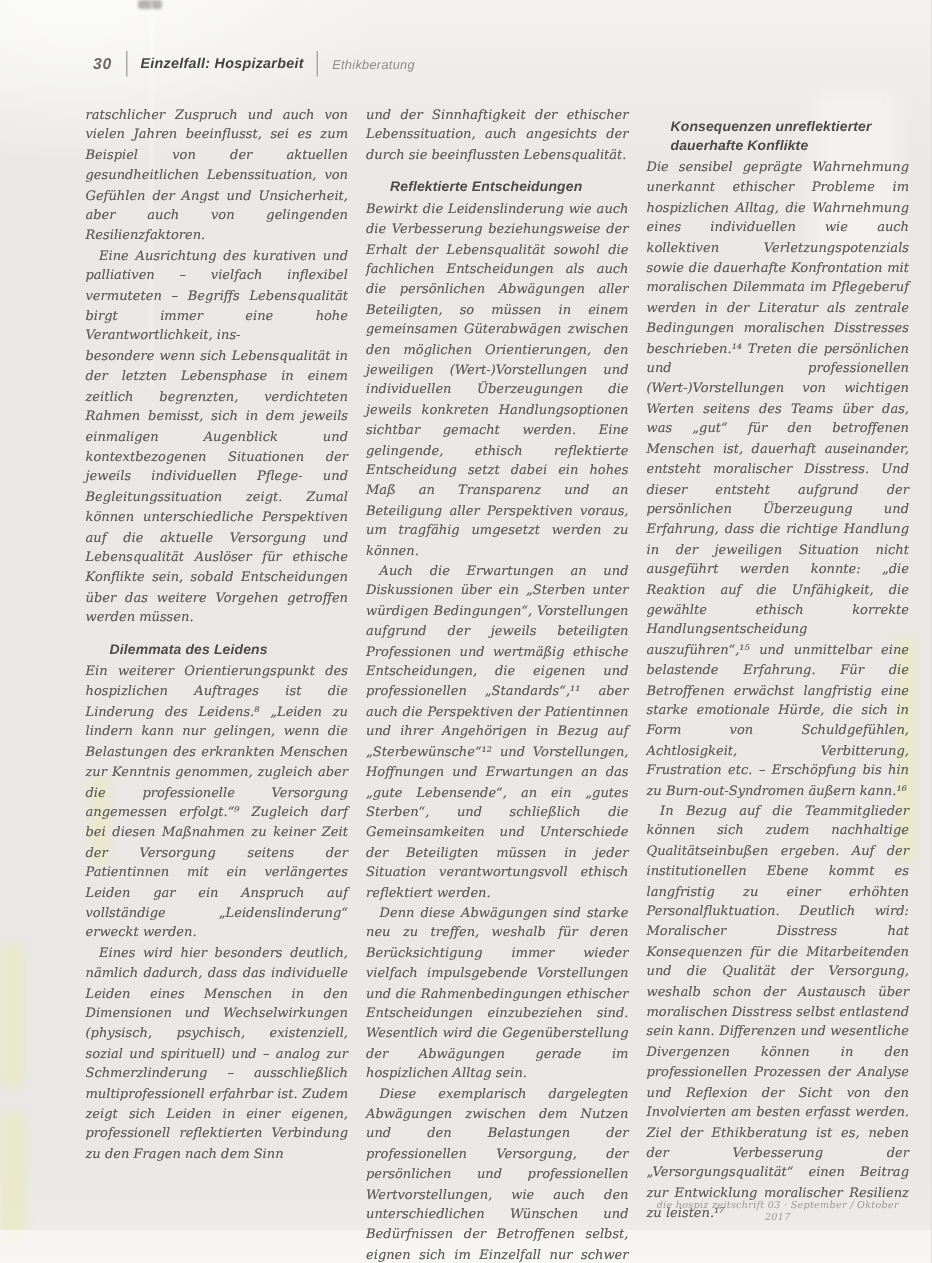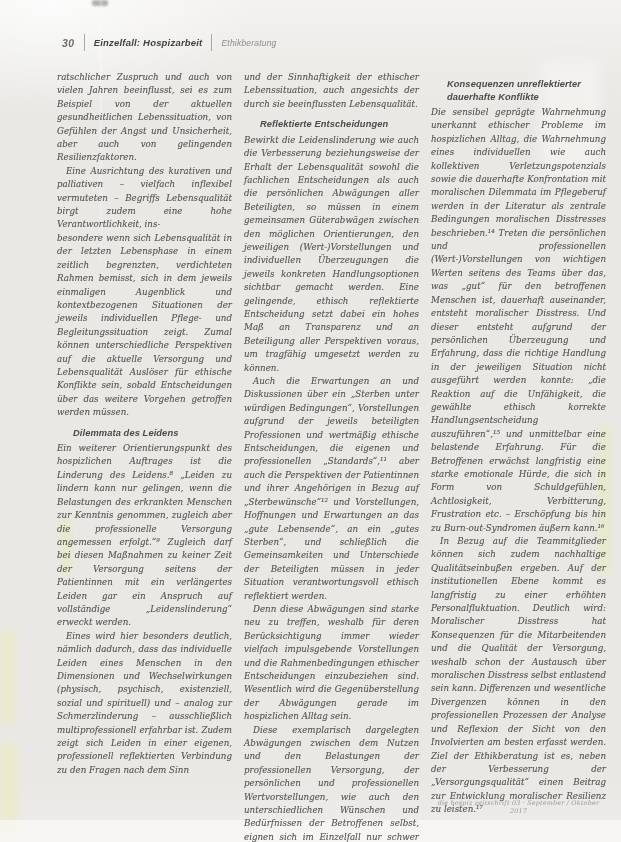--- a/index.html
+++ b/index.html
@@ -74,21 +74,21 @@
     <span class="hdr-div"></span>
     <span class="rubric">Einzelfall: Hospizarbeit</span>
     <span class="hdr-div"></span>
     <span class="topic">Ethikberatung</span>
   </div>
 
   <div class="cols">
 
     <div class="col">
       <p class="body-text">ratschlicher Zuspruch und auch von vielen Jahren beeinflusst, sei es zum Beispiel von der aktuellen gesundheitlichen Lebenssituation, von Gefühlen der Angst und Unsicherheit, aber auch von gelingenden Resilienzfaktoren.</p>
-      <p class="body-text ind">Eine Ausrichtung des kurativen und palliativen – vielfach inflexibel vermuteten – Begriffs Lebensqualität birgt zudem eine hohe Verantwortlichkeit, ins-</p>
+      <p class="body-text ind">Eine Ausrichtung des kurativen und palliativen – vielfach inflexibel vermuteten – Begriffs Lebensqualität birgt immer eine hohe Verantwortlichkeit, ins-</p>
       <p class="body-text">besondere wenn sich Lebensqualität in der letzten Lebensphase in einem zeitlich begrenzten, verdichteten Rahmen bemisst, sich in dem jeweils einmaligen Augenblick und kontextbezogenen Situationen der jeweils individuellen Pflege- und Begleitungssituation zeigt. Zumal können unterschiedliche Perspektiven auf die aktuelle Versorgung und Lebensqualität Auslöser für ethische Konflikte sein, sobald Entscheidungen über das weitere Vorgehen getroffen werden müssen.</p>
       <h3 class="subhead">Dilemmata des Leidens</h3>
       <p class="body-text">Ein weiterer Orientierungspunkt des hospizlichen Auftrages ist die Linderung des Leidens.⁸ „Leiden zu lindern kann nur gelingen, wenn die Belastungen des erkrankten Menschen zur Kenntnis genommen, zugleich aber die professionelle Versorgung angemessen erfolgt.“⁹ Zugleich darf bei diesen Maßnahmen zu keiner Zeit der Versorgung seitens der Patientinnen mit ein verlängertes Leiden gar ein Anspruch auf vollständige „Leidenslinderung“ erweckt werden.</p>
       <p class="body-text ind">Eines wird hier besonders deutlich, nämlich dadurch, dass das individuelle Leiden eines Menschen in den Dimensionen und Wechselwirkungen (physisch, psychisch, existenziell, sozial und spirituell) und – analog zur Schmerzlinderung – ausschließlich multiprofessionell erfahrbar ist. Zudem zeigt sich Leiden in einer eigenen, professionell reflektierten Verbindung zu den Fragen nach dem Sinn</p>
     </div>
 
     <div class="col">
       <p class="body-text">und der Sinnhaftigkeit der ethischer Lebenssituation, auch angesichts der durch sie beeinflussten Lebensqualität.</p>
       <h3 class="subhead">Reflektierte Entscheidungen</h3>
       <p class="body-text">Bewirkt die Leidenslinderung wie auch die Verbesserung beziehungsweise der Erhalt der Lebensqualität sowohl die fachlichen Entscheidungen als auch die persönlichen Abwägungen aller Beteiligten, so müssen in einem gemeinsamen Güterabwägen zwischen den möglichen Orientierungen, den jeweiligen (Wert-)Vorstellungen und individuellen Überzeugungen die jeweils konkreten Handlungsoptionen sichtbar gemacht werden. Eine gelingende, ethisch reflektierte Entscheidung setzt dabei ein hohes Maß an Transparenz und an Beteiligung aller Perspektiven voraus, um tragfähig umgesetzt werden zu können.</p>

